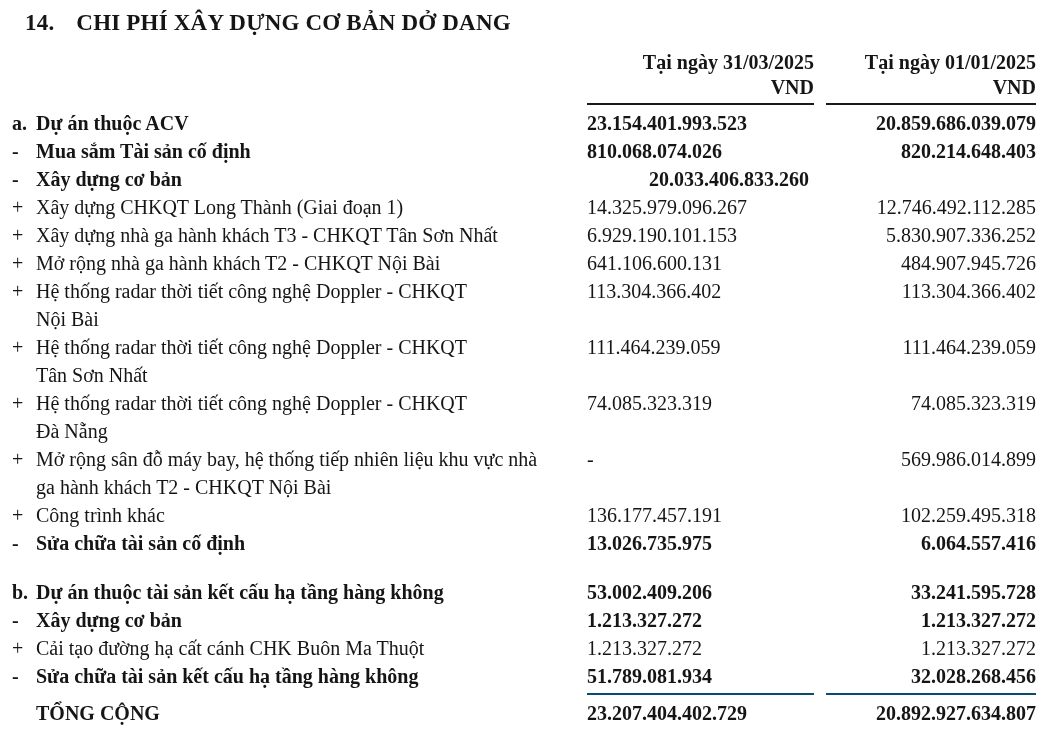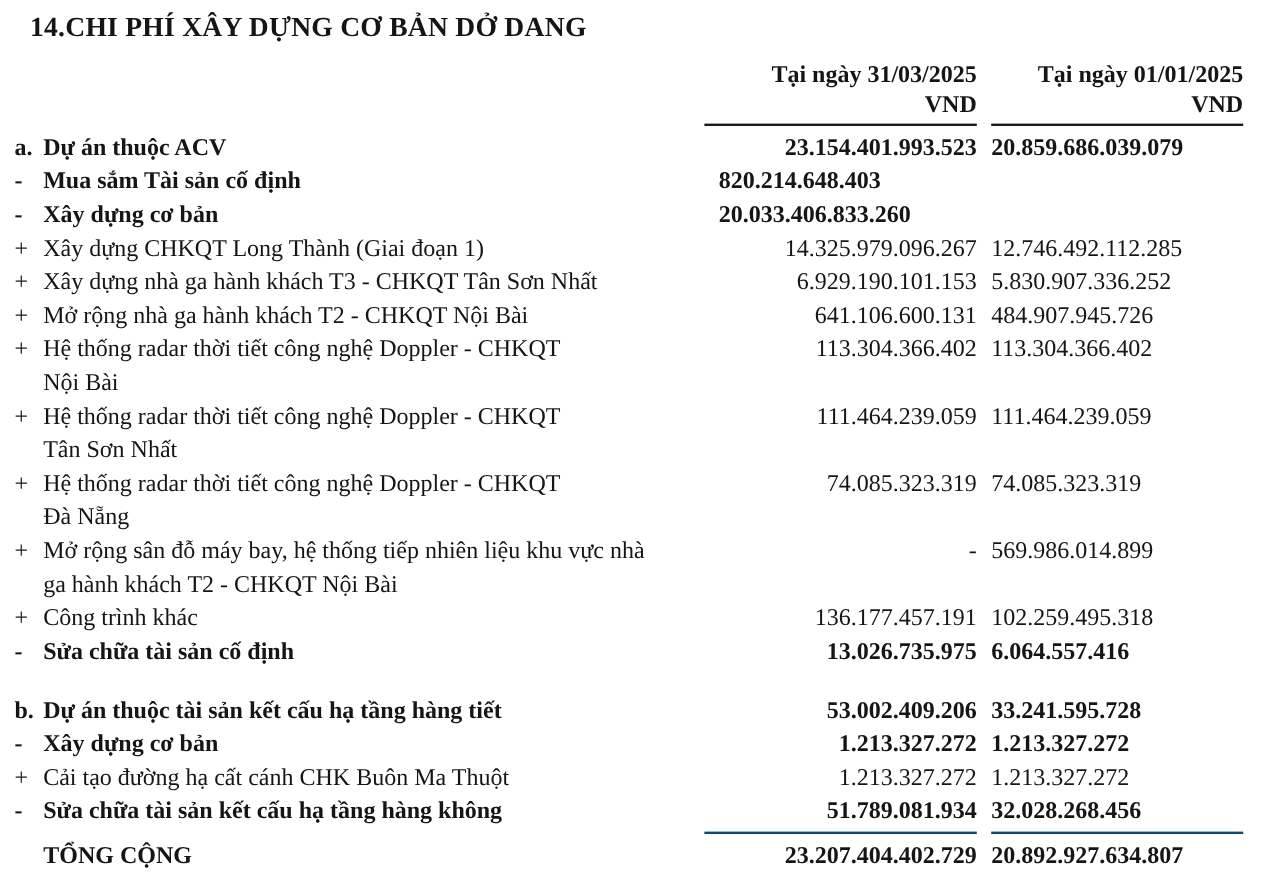--- a/index.html
+++ b/index.html
@@ -14,31 +14,32 @@
   }
   .page {
     width: 1058px;
     height: 730px;
     padding: 8px 16px 0 12px;
   }
   
   .doc-title {
     display: flex;
     margin-left: 13px;
+    gap: 22px;
     font-size: 23px;
     font-weight: bold;
     letter-spacing: 0.2px;
     line-height: 30px;
     align-items: center;
   }
   
   .cell-prefix { flex: 0 0 24px; }
   .cell-label  { flex: 0 0 551px; padding-right: 6px; white-space: pre-line; }
-  .cell-v1     { flex: 0 0 227px; text-align: right; }
-  .cell-v2     { flex: 0 0 210px; text-align: left; margin-left: 12px; }
+  .cell-v1     { flex: 0 0 227px; }
+  .cell-v2     { flex: 0 0 210px; text-align: right; margin-left: 12px; }
 
   
   .table-header {
     display: flex;
     align-items: flex-end;
     margin-top: 12px;
   }
   .col-head {
     font-weight: bold;
     font-size: 20px;
@@ -102,20 +103,21 @@
   <div class="table-rows">
       <div class="row bold">
       <div class="cell-prefix">a.</div>
       <div class="cell-label">Dự án thuộc ACV</div>
       <div class="cell-v1">23.154.401.993.523</div>
       <div class="cell-v2">20.859.686.039.079</div>
     </div>
       <div class="row bold">
       <div class="cell-prefix">-</div>
       <div class="cell-label">Mua sắm Tài sản cố định</div>
+      <div class="cell-v1">810.068.074.026</div>
       <div class="cell-v2">820.214.648.403</div>
     </div>
       <div class="row bold">
       <div class="cell-prefix">-</div>
       <div class="cell-label">Xây dựng cơ bản</div>
       <div class="cell-v2">20.033.406.833.260</div>
     </div>
       <div class="row">
       <div class="cell-prefix">+</div>
       <div class="cell-label">Xây dựng CHKQT Long Thành (Giai đoạn 1)</div>
@@ -169,21 +171,21 @@
       <div class="cell-v2">102.259.495.318</div>
     </div>
       <div class="row bold">
       <div class="cell-prefix">-</div>
       <div class="cell-label">Sửa chữa tài sản cố định</div>
       <div class="cell-v1">13.026.735.975</div>
       <div class="cell-v2">6.064.557.416</div>
     </div>
       <div class="row bold section-gap">
       <div class="cell-prefix">b.</div>
-      <div class="cell-label">Dự án thuộc tài sản kết cấu hạ tầng hàng tiết</div>
+      <div class="cell-label">Dự án thuộc tài sản kết cấu hạ tầng hàng không</div>
       <div class="cell-v1">53.002.409.206</div>
       <div class="cell-v2">33.241.595.728</div>
     </div>
       <div class="row bold">
       <div class="cell-prefix">-</div>
       <div class="cell-label">Xây dựng cơ bản</div>
       <div class="cell-v1">1.213.327.272</div>
       <div class="cell-v2">1.213.327.272</div>
     </div>
       <div class="row">

